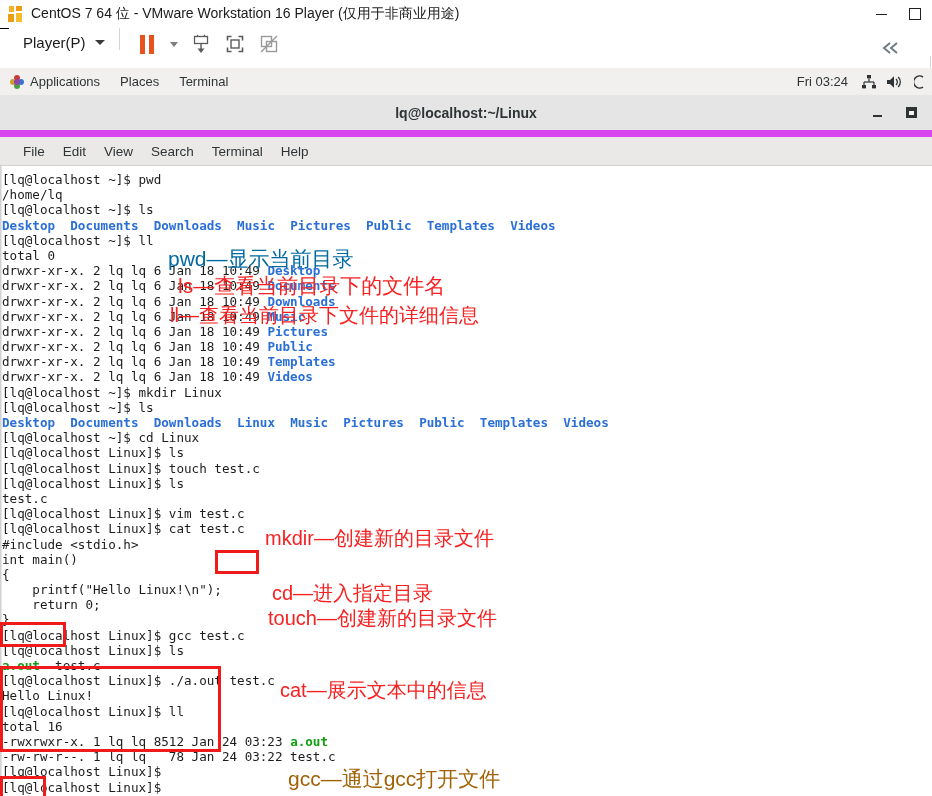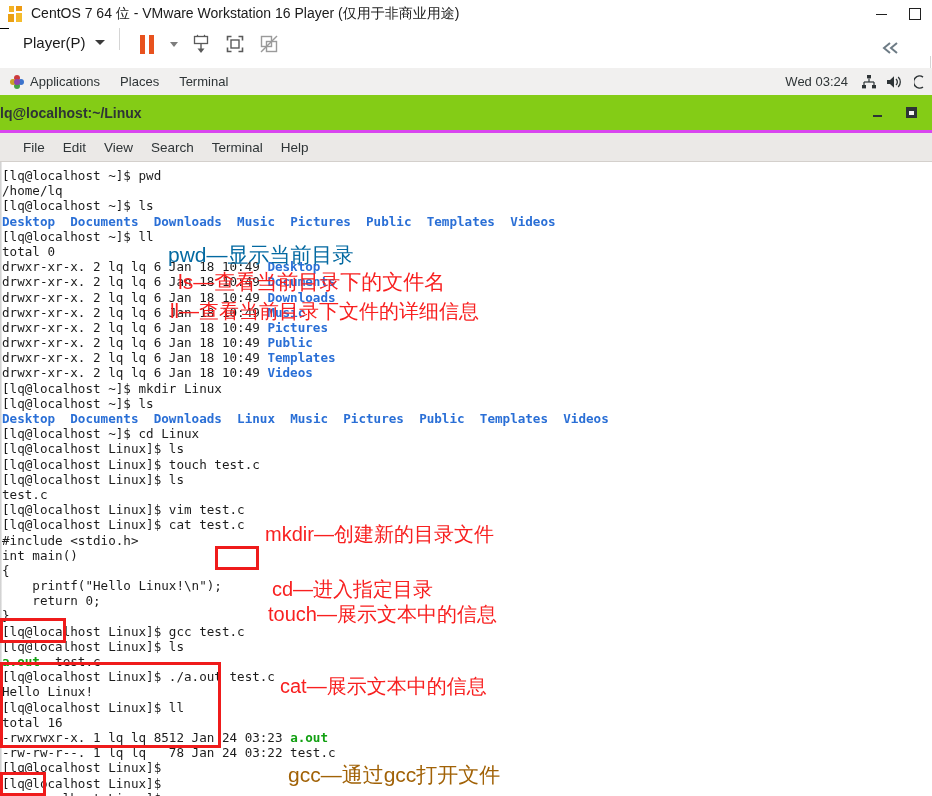--- a/index.html
+++ b/index.html
@@ -112,23 +112,23 @@
   .gp-tray{display:flex;align-items:center;gap:3px;padding-right:2px;}
   .gp-tray .ti{width:22px;height:27px;display:flex;align-items:center;justify-content:center;}
 
   
   .term-win{
     position:absolute;left:0;top:27px;width:932px;height:701px;
     background:#ffffff;
     display:flex;flex-direction:column;
   }
   .term-titlebar{
-    height:35px;background:#84cc16;
-    border-bottom:3px solid #d946ef;
-    position:relative;display:flex;align-items:center;
+    height:35px;background:#e5e5e5;
+    border-bottom:7px solid #d946ef;
+    position:relative;display:flex;align-items:center;justify-content:center;
   }
   .term-title{
     font-size:14px;color:#2e3436;font-weight:bold;letter-spacing:0px;
   }
   .term-title-btns{
     position:absolute;right:4px;top:0;height:35px;display:flex;align-items:center;
   }
   .term-tb{
     width:34px;height:35px;display:flex;align-items:center;justify-content:center;
   }
@@ -274,21 +274,21 @@
           <span>Applications</span>
         </div>
         <div class="gp-item">
           <span>Places</span>
         </div>
         <div class="gp-item">
           <span>Terminal</span>
         </div>
       </div>
       <div class="gp-right">
-        <span class="gp-clock">Wed 03:24</span>
+        <span class="gp-clock">Fri 03:24</span>
         <span class="gp-tray">
           <span class="ti">
             <svg width="16" height="16" viewBox="0 0 16 16">
               <rect x="6" y="1" width="4" height="3.4" fill="#2e3436"></rect>
               <rect x="1" y="11" width="4" height="3.4" fill="#2e3436"></rect>
               <rect x="11" y="11" width="4" height="3.4" fill="#2e3436"></rect>
               <line x1="8" y1="4.4" x2="8" y2="8" stroke="#2e3436" stroke-width="1.2"></line>
               <line x1="3" y1="8" x2="13" y2="8" stroke="#2e3436" stroke-width="1.2"></line>
               <line x1="3" y1="8" x2="3" y2="11" stroke="#2e3436" stroke-width="1.2"></line>
               <line x1="13" y1="8" x2="13" y2="11" stroke="#2e3436" stroke-width="1.2"></line>
@@ -335,21 +335,21 @@
       <div class="term-body">
         <div class="term-scroll-edge"></div>
         <div class="term-text" id="term-text"><div class="line"><span>[lq@localhost ~]$ pwd</span></div><div class="line"><span>/home/lq</span></div><div class="line"><span>[lq@localhost ~]$ ls</span></div><div class="line"><span class="c-dir">Desktop</span><span>  </span><span class="c-dir">Documents</span><span>  </span><span class="c-dir">Downloads</span><span>  </span><span class="c-dir">Music</span><span>  </span><span class="c-dir">Pictures</span><span>  </span><span class="c-dir">Public</span><span>  </span><span class="c-dir">Templates</span><span>  </span><span class="c-dir">Videos</span></div><div class="line"><span>[lq@localhost ~]$ ll</span></div><div class="line"><span>total 0</span></div><div class="line"><span>drwxr-xr-x. 2 lq lq 6 Jan 18 10:49 </span><span class="c-dir">Desktop</span></div><div class="line"><span>drwxr-xr-x. 2 lq lq 6 Jan 18 10:49 </span><span class="c-dir">Documents</span></div><div class="line"><span>drwxr-xr-x. 2 lq lq 6 Jan 18 10:49 </span><span class="c-dir">Downloads</span></div><div class="line"><span>drwxr-xr-x. 2 lq lq 6 Jan 18 10:49 </span><span class="c-dir">Music</span></div><div class="line"><span>drwxr-xr-x. 2 lq lq 6 Jan 18 10:49 </span><span class="c-dir">Pictures</span></div><div class="line"><span>drwxr-xr-x. 2 lq lq 6 Jan 18 10:49 </span><span class="c-dir">Public</span></div><div class="line"><span>drwxr-xr-x. 2 lq lq 6 Jan 18 10:49 </span><span class="c-dir">Templates</span></div><div class="line"><span>drwxr-xr-x. 2 lq lq 6 Jan 18 10:49 </span><span class="c-dir">Videos</span></div><div class="line"><span>[lq@localhost ~]$ mkdir Linux</span></div><div class="line"><span>[lq@localhost ~]$ ls</span></div><div class="line"><span class="c-dir">Desktop</span><span>  </span><span class="c-dir">Documents</span><span>  </span><span class="c-dir">Downloads</span><span>  </span><span class="c-dir">Linux</span><span>  </span><span class="c-dir">Music</span><span>  </span><span class="c-dir">Pictures</span><span>  </span><span class="c-dir">Public</span><span>  </span><span class="c-dir">Templates</span><span>  </span><span class="c-dir">Videos</span></div><div class="line"><span>[lq@localhost ~]$ cd Linux</span></div><div class="line"><span>[lq@localhost Linux]$ ls</span></div><div class="line"><span>[lq@localhost Linux]$ touch test.c</span></div><div class="line"><span>[lq@localhost Linux]$ ls</span></div><div class="line"><span>test.c</span></div><div class="line"><span>[lq@localhost Linux]$ vim test.c</span></div><div class="line"><span>[lq@localhost Linux]$ cat test.c</span></div><div class="line"><span>#include &lt;stdio.h&gt;</span></div><div class="line"><span>int main()</span></div><div class="line"><span>{</span></div><div class="line"><span>    printf("Hello Linux!\n");</span></div><div class="line"><span>    return 0;</span></div><div class="line"><span>}</span></div><div class="line"><span>[lq@localhost Linux]$ gcc test.c</span></div><div class="line"><span>[lq@localhost Linux]$ ls</span></div><div class="line"><span class="c-exe">a.out</span><span>  test.c</span></div><div class="line"><span>[lq@localhost Linux]$ ./a.out test.c</span></div><div class="line"><span>Hello Linux!</span></div><div class="line"><span>[lq@localhost Linux]$ ll</span></div><div class="line"><span>total 16</span></div><div class="line"><span>-rwxrwxr-x. 1 lq lq 8512 Jan 24 03:23 </span><span class="c-exe">a.out</span></div><div class="line"><span>-rw-rw-r--. 1 lq lq   78 Jan 24 03:22 test.c</span></div><div class="line"><span>[lq@localhost Linux]$ </span></div><div class="line"><span>[lq@localhost Linux]$ </span></div><div class="line"><span>[lq@localhost Linux]$ </span></div></div>
 
         <div class="anno" id="anno-layer">
             <div class="anno-text" style="left: 168px; top: 84px; font-size: 21px; color: #0369a1;">pwd—显示当前目录</div>
             <div class="anno-text" style="left: 178px; top: 111px; font-size: 21px; color: rgb(248, 32, 32);">ls—查看当前目录下的文件名</div>
             <div class="anno-text" style="left: 170px; top: 140px; font-size: 20px; color: rgb(248, 32, 32);">ll—查看当前目录下文件的详细信息</div>
             <div class="anno-text" style="left: 265px; top: 355px; font-size: 20px; color: rgb(248, 32, 32); margin-top: 8px;">mkdir—创建新的目录文件</div>
             <div class="anno-text" style="left: 272px; top: 418px; font-size: 20px; color: rgb(248, 32, 32);">cd—进入指定目录</div>
-            <div class="anno-text" style="left: 268px; top: 443px; font-size: 20px; color: rgb(248, 32, 32);">touch—展示文本中的信息</div>
+            <div class="anno-text" style="left: 268px; top: 443px; font-size: 20px; color: rgb(248, 32, 32);">touch—创建新的目录文件</div>
             <div class="anno-text" style="left: 280px; top: 515px; font-size: 20px; color: rgb(248, 32, 32);">cat—展示文本中的信息</div>
             <div class="anno-text" style="left: 288px; top: 604px; font-size: 21px; color: #a16207;">gcc—通过gcc打开文件</div>
             <div class="anno-box" style="left: 215px; top: 384px; width: 44px; height: 24px; border-color: rgb(239, 27, 27);"></div>
             <div class="anno-box" style="left: 0px; top: 456px; width: 66px; height: 25px; border-color: rgb(239, 27, 27);"></div>
             <div class="anno-box" style="left: 0px; top: 500px; width: 221px; height: 86px; border-color: rgb(239, 27, 27);"></div>
             <div class="anno-box" style="left: 0px; top: 610px; width: 46px; height: 24px; border-color: rgb(239, 27, 27);"></div>
           </div>
       </div>
     </div>
 

